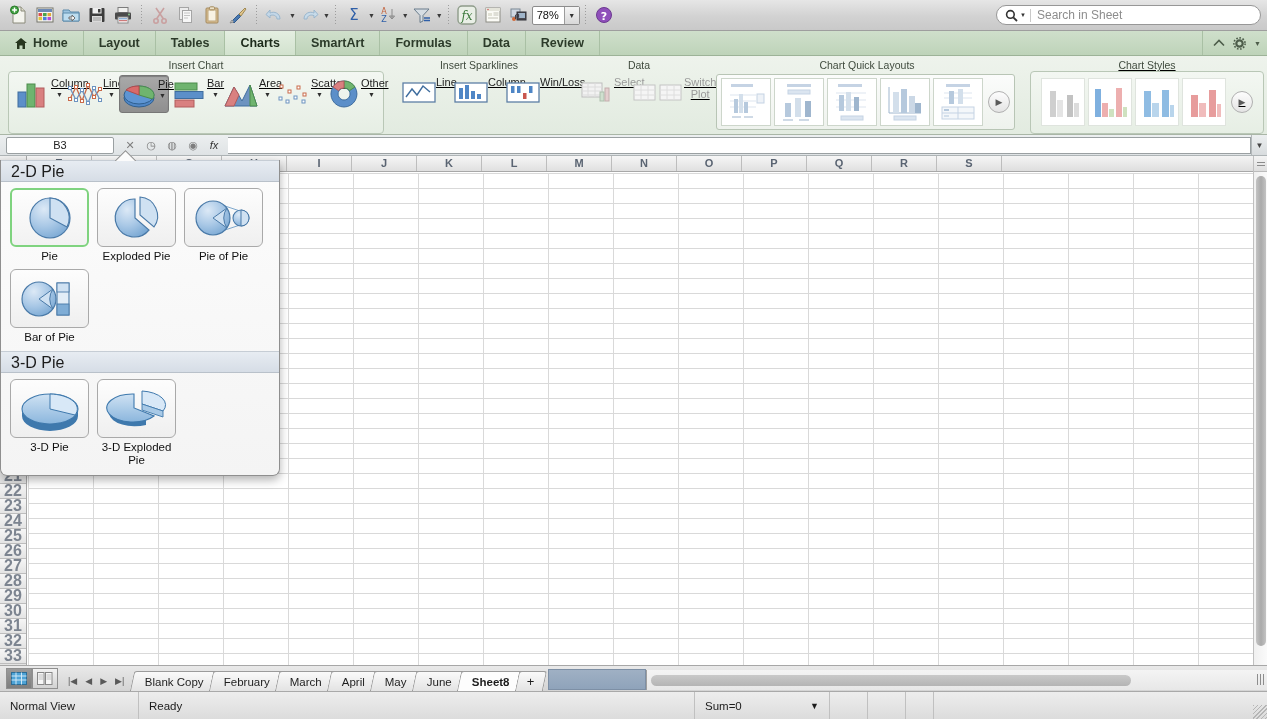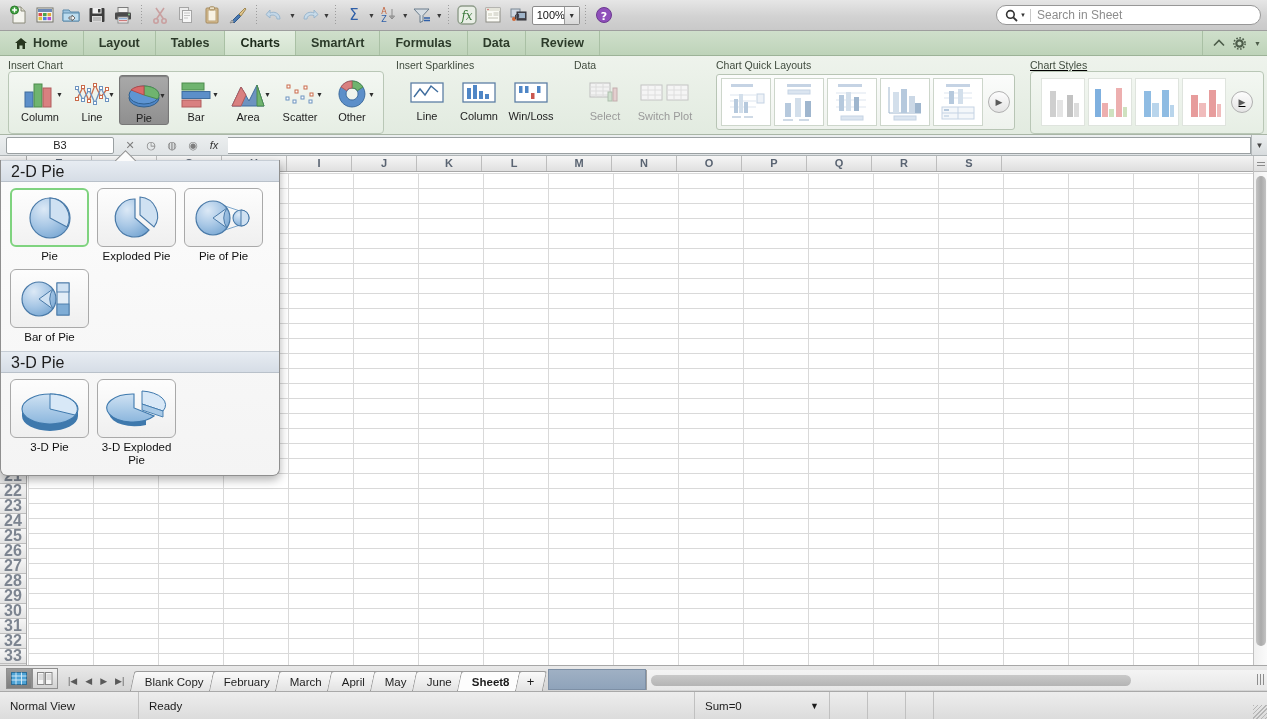--- a/index.html
+++ b/index.html
@@ -94,30 +94,30 @@
   .rib-right span{ color:#4d5d4a; font-size:11px;}
 
   
   .ribbon{
     height:79px; width:100%;
     background: linear-gradient(to bottom,#eef3ec 0%,#e2ebe0 100%);
     border-bottom:1px solid #a9b6a6;
     display:flex; align-items:stretch; padding:0 4px;
   }
   .rgroup{ display:flex; flex-direction:column; position:relative; padding:0 4px; }
-  .rgroup-title{ text-align:left; font-size:10.5px; color:#3f4a3d; padding-top:3px; height:15px;}
+  .rgroup-title{ text-align:center; font-size:10.5px; color:#3f4a3d; padding-top:3px; height:15px;}
   .rgroup-body{
     flex:1; display:flex; align-items:flex-start; gap:2px;
     background:linear-gradient(to bottom,#f3f7f2,#e6eee4);
     border:1px solid #b9c7b6; border-radius:4px; padding:3px 6px;
   }
   .rgroup-sep{ width:1px; margin:16px 2px 8px;
     background:repeating-linear-gradient(to bottom,#9fae9c 0 1px,transparent 1px 3px);}
-  .ritem{ width:50px; display:flex;flex-direction:column;align-items:center; cursor:default;
-          padding:2px 0 0; border-radius:3px; position:relative;}
+  .ritem{ width:50px; display:flex;flex-direction:row;cursor:default;
+          padding:2px 0 0; border-radius:3px; position:relative;text-decoration:underline;}
   .ritem .ic{ height:34px; display:flex;align-items:center;justify-content:center; }
   .ritem .lb{ font-size:11px; color:#1d1d1d; line-height:12px; text-align:center;}
   .ritem.sel{ background:linear-gradient(to bottom,#a9a9a9,#8f8f8f);
               border:1px solid #777; box-shadow:inset 0 1px 1px rgba(0,0,0,.25); }
   .ritem.dim .lb{ color:#9a9a9a; }
   .icarrow{ font-size:7px;color:#2e2e2e; position:absolute; right:2px; top:16px;}
   .gallery{
     display:flex; align-items:center; gap:3px;
     background:linear-gradient(to bottom,#fbfcfb,#eef2ed);
     border:1px solid #b8c5b5; border-radius:3px; padding:3px 4px;
@@ -404,21 +404,21 @@
     <div class="tb-btn">
       <svg width="20" height="18" viewBox="0 0 20 18">
           <rect x="2" y="3" width="9" height="8" fill="#cfd8e2" stroke="#7b8794"></rect>
           <rect x="8" y="6" width="9" height="8" fill="#4a4a52" stroke="#2f2f36"></rect>
           <path d="M9 7h7v5H9z" fill="#9fb4c9"></path>
           <circle cx="5" cy="13" r="2" fill="#d06a3a"></circle>
           <path d="M6.6 13V9l3-0.8v3.6" stroke="#3a3a44" fill="none"></path>
         </svg>
     </div>
     <div class="zoombox">
-      <span>100%</span>
+      <span>78%</span>
       <span class="stp">▼</span>
     </div>
     <div class="tb-sep"></div>
     <div class="tb-btn">
       <svg width="18" height="18" viewBox="0 0 18 18">
           <circle cx="9" cy="9" r="7.5" fill="#8f4fba" stroke="#6d3a91"></circle>
           <text x="9" y="13.5" font-size="11" font-weight="bold" font-family="DejaVu Sans, sans-serif" fill="#fff" text-anchor="middle">?</text>
         </svg>
     </div>
     <div class="searchbox">

